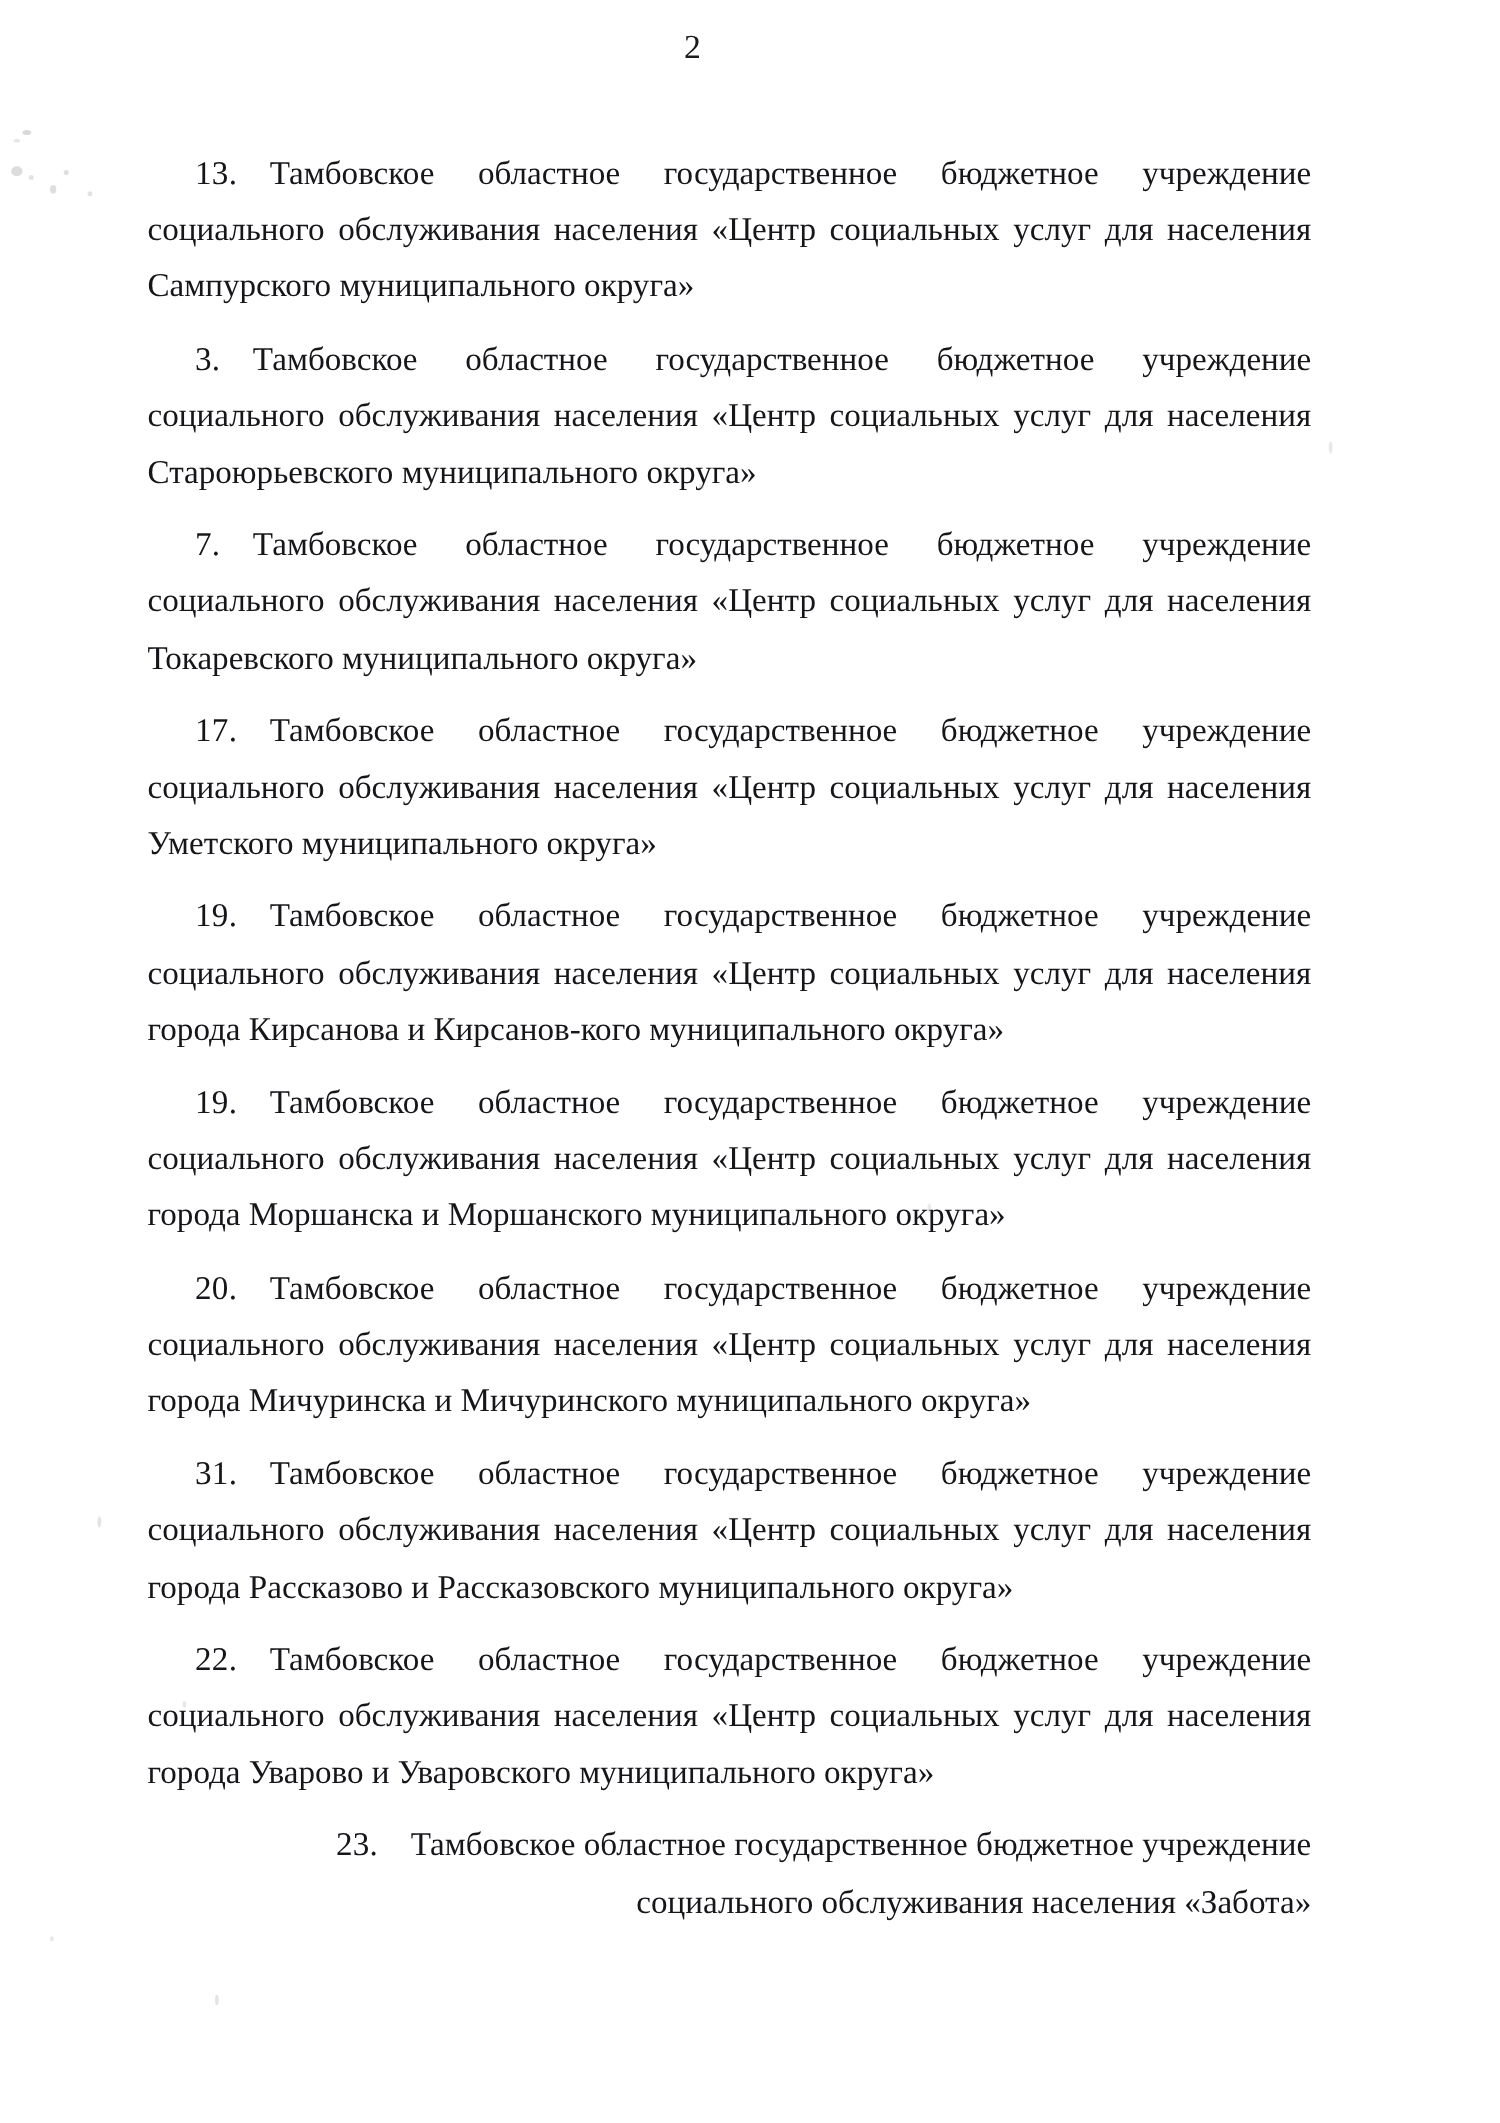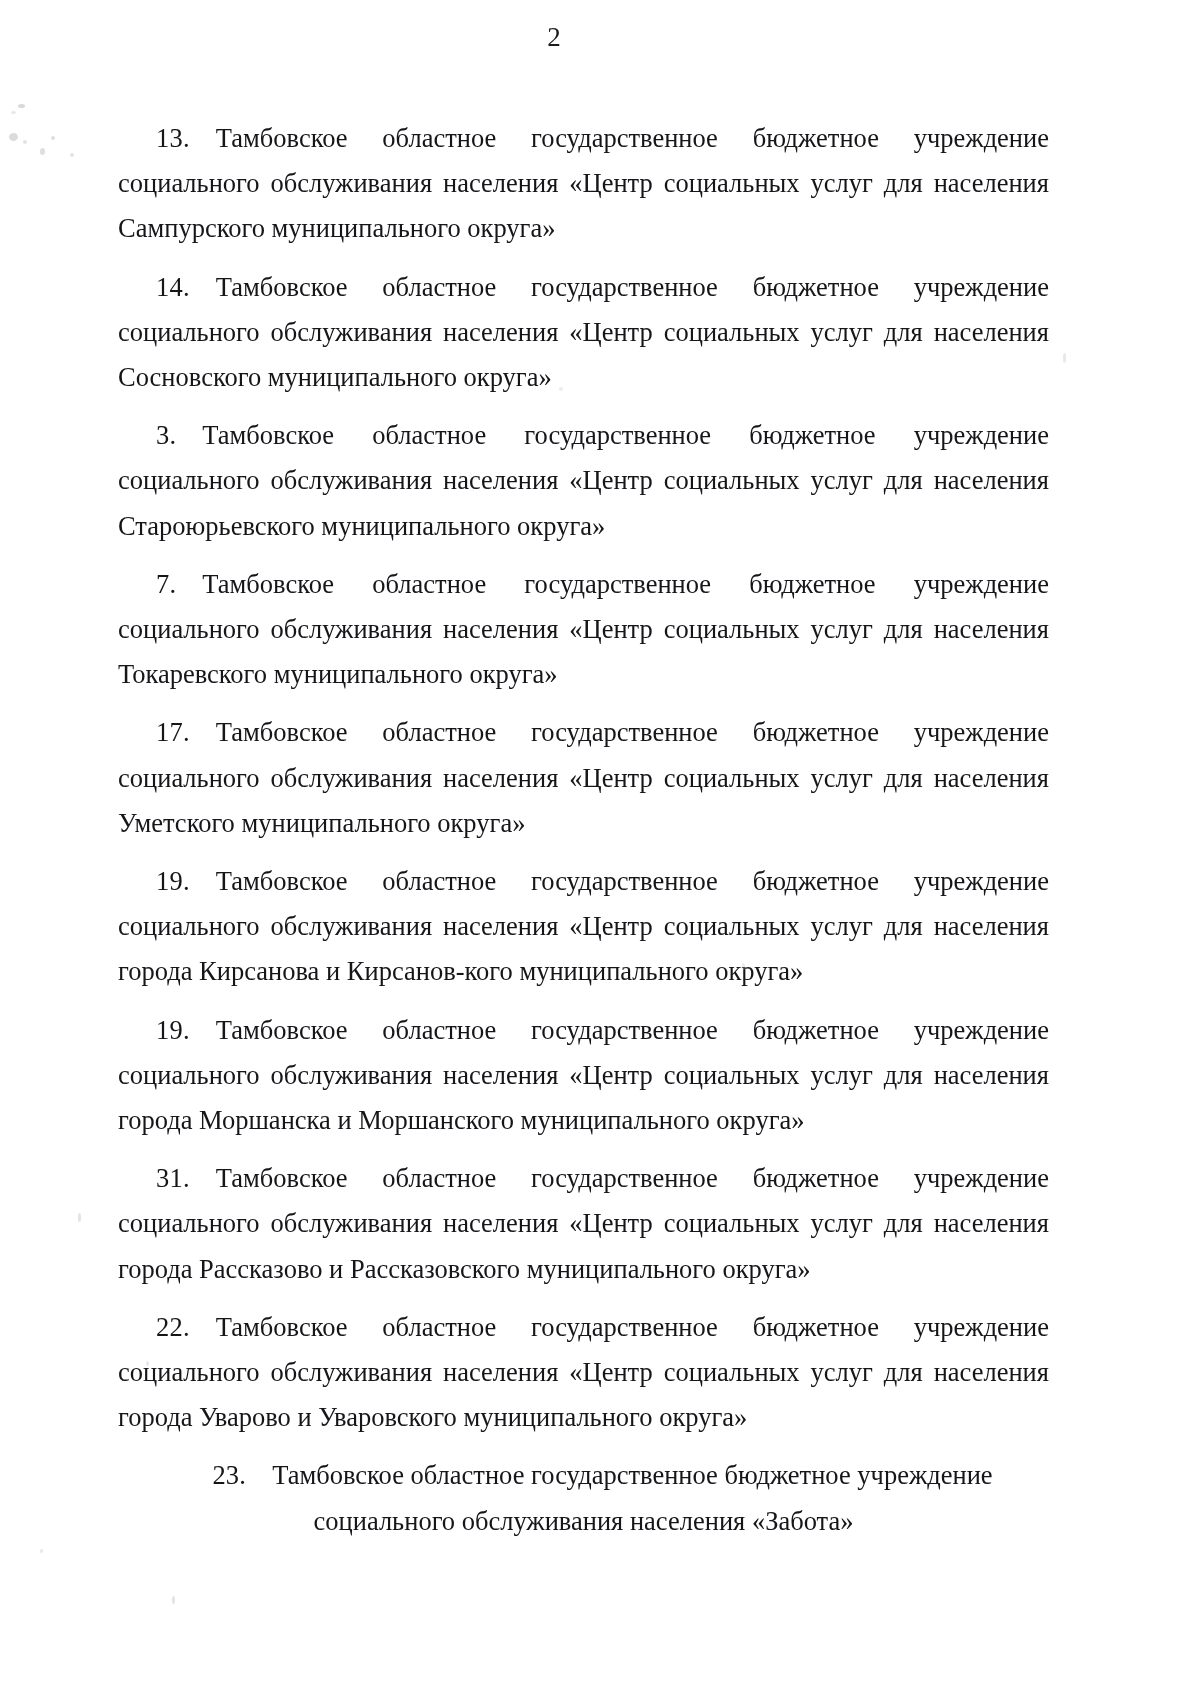--- a/index.html
+++ b/index.html
@@ -44,21 +44,21 @@
     text-align: justify;
     text-justify: inter-word;
     text-indent: 38px;
     font-size: 26.5px;
     line-height: 45.2px;
     color: #16161a;
     hyphens: none;
     -webkit-hyphens: none;
   }
   .para.last {
-    text-align: center;
+    text-align: right;
   }
   .num {
     
     letter-spacing: 0.2px;
   }
   .num-gap {
     display: inline-block;
     width: 26px;
   }
   
@@ -71,26 +71,26 @@
 </style>
 </head>
 <body>
 
 <div class="page">
 
   <div class="page-number">2</div>
 
   <div class="body-text">
       <p class="para"><span class="num">13.</span><span class="num-gap"></span><span>Тамбовское областное государственное бюджетное учреждение социального обслуживания населения «Центр социальных услуг для населения Сампурского муниципального округа»</span></p>
-      <p class="para"><span class="num">14.</span><span class="num-gap"></span><span>Тамбовское областное государственное бюджетное учреждение социального обслуживания населения «Центр социальных услуг для населения Сосновского муниципального округа»</span></p>
       <p class="para"><span class="num">3.</span><span class="num-gap"></span><span>Тамбовское областное государственное бюджетное учреждение социального обслуживания населения «Центр социальных услуг для населения Староюрьевского муниципального округа»</span></p>
       <p class="para"><span class="num">7.</span><span class="num-gap"></span><span>Тамбовское областное государственное бюджетное учреждение социального обслуживания населения «Центр социальных услуг для населения Токаревского муниципального округа»</span></p>
       <p class="para"><span class="num">17.</span><span class="num-gap"></span><span>Тамбовское областное государственное бюджетное учреждение социального обслуживания населения «Центр социальных услуг для населения Уметского муниципального округа»</span></p>
       <p class="para"><span class="num">19.</span><span class="num-gap"></span><span>Тамбовское областное государственное бюджетное учреждение социального обслуживания населения «Центр социальных услуг для населения города Кирсанова и Кирсанов-кого муниципального округа»</span></p>
       <p class="para"><span class="num">19.</span><span class="num-gap"></span><span>Тамбовское областное государственное бюджетное учреждение социального обслуживания населения «Центр социальных услуг для населения города Моршанска и Моршанского муниципального округа»</span></p>
+      <p class="para"><span class="num">20.</span><span class="num-gap"></span><span>Тамбовское областное государственное бюджетное учреждение социального обслуживания населения «Центр социальных услуг для населения города Мичуринска и Мичуринского муниципального округа»</span></p>
       <p class="para"><span class="num">31.</span><span class="num-gap"></span><span>Тамбовское областное государственное бюджетное учреждение социального обслуживания населения «Центр социальных услуг для населения города Рассказово и Рассказовского муниципального округа»</span></p>
       <p class="para"><span class="num">22.</span><span class="num-gap"></span><span>Тамбовское областное государственное бюджетное учреждение социального обслуживания населения «Центр социальных услуг для населения города Уварово и Уваровского муниципального округа»</span></p>
       <p class="para last"><span class="num">23.</span><span class="num-gap"></span><span>Тамбовское областное государственное бюджетное учреждение социального обслуживания населения «Забота»</span></p>
     </div>
 
   <span class="speck" style="left:18px;  top:104px;  width:7px;  height:4px;  opacity:.55;"></span>
   <span class="speck" style="left:11px;  top:111px;  width:5px;  height:3px;  opacity:.35;"></span>
   <span class="speck" style="left:9px;   top:133px;  width:9px;  height:8px;  opacity:.5;"></span>
   <span class="speck" style="left:23px;  top:140px;  width:4px;  height:4px;  opacity:.4;"></span>
   <span class="speck" style="left:51px;  top:136px;  width:4px;  height:4px;  opacity:.45;"></span>

